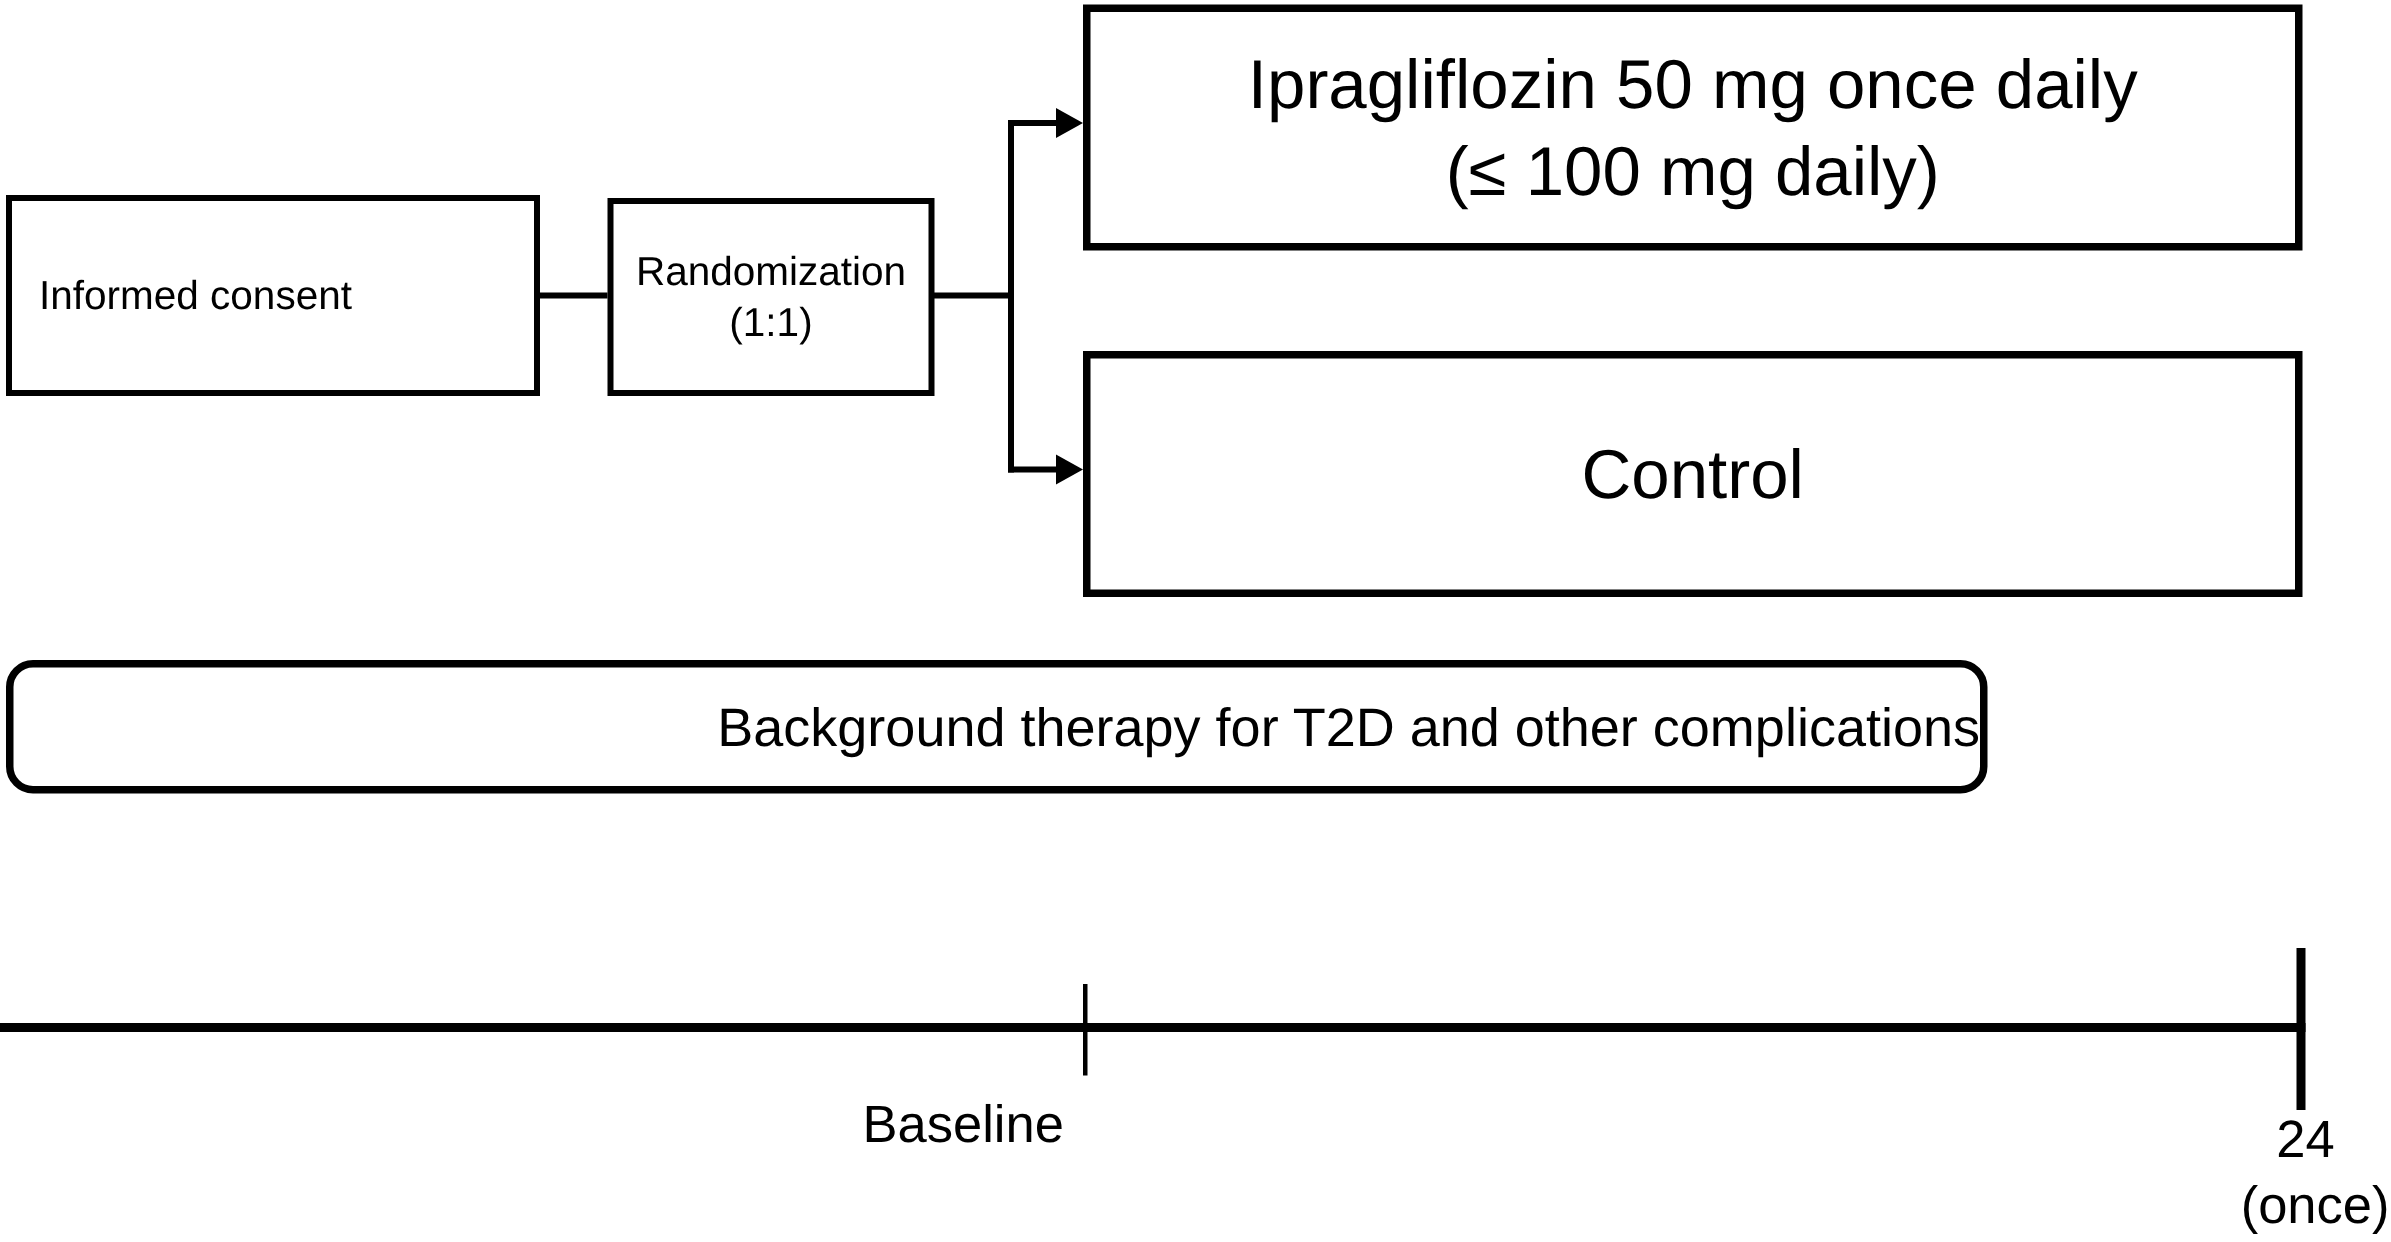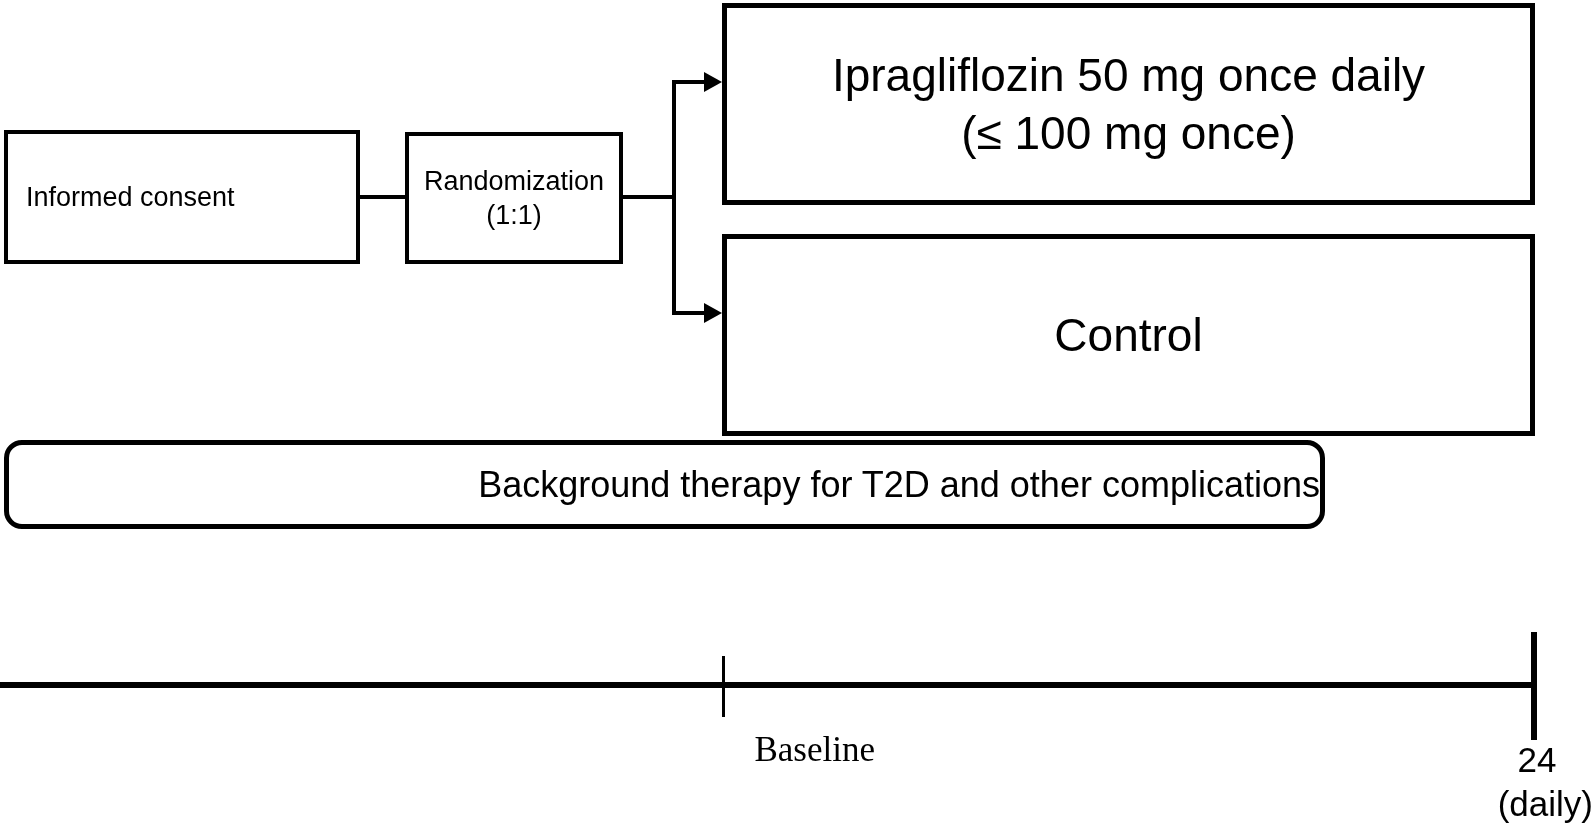--- a/index.html
+++ b/index.html
@@ -37,21 +37,21 @@
     font-size: 27px; line-height: 36px;
   }
   .randomization-box {
     left: 405px; top: 132px; width: 218px; height: 132px;
     text-align: center;
     font-size: 27px; line-height: 34px;
   }
 
   
   .arm-box {
-    left: 722px; width: 813px; height: 202px;
+    left: 722px; width: 813px; height: 164px;
     border-width: 5px;
     text-align: center;
     font-size: 46px; line-height: 58px;
   }
   .intervention-box { top: 3px; }
   .control-box { top: 234px; gap: 28px; }
 
   
   .background-box {
     left: 4px; top: 440px; width: 1321px; height: 89px;
@@ -85,21 +85,21 @@
   
   .timeline-axis { left: 0px; top: 682px; width: 1537px; height: 6px; }
   .baseline-tick { left: 722px;  top: 656px; width: 3px; height: 61px; }
   .end-tick      { left: 1531px; top: 632px; width: 6px; height: 108px; }
 
   .timeline-label {
     position: absolute;
     font-size: 35px;
     white-space: nowrap;
   }
-  .baseline-label { left: 575px; top: 730px; width: 300px; text-align: right; font-family: Liberation Serif, serif; }
+  .baseline-label { left: 575px; top: 730px; width: 300px; text-align: left; }
   .end-value-label { left: 1437px; top: 740px; width: 200px; text-align: center; }
   .unit-label      { left: 1393px; top: 784px; width: 200px; text-align: right; }
 </style>
 </head>
 <body>
 
 <div class="canvas">
 
   <div class="box eligibility-box">
     <span class="line">Informed consent</span>
@@ -113,32 +113,32 @@
   <div class="h-line conn-elig-rand"></div>
   <div class="h-line conn-rand-branch"></div>
   <div class="v-line branch-vertical"></div>
   <div class="h-line branch-top"></div>
   <div class="h-line branch-bottom"></div>
   <div class="arrowhead arrowhead-top"></div>
   <div class="arrowhead arrowhead-bottom"></div>
 
   <div class="box arm-box intervention-box">
     <span class="line">Ipragliflozin 50 mg once daily</span>
-    <span class="line">(≤ 100 mg once)</span>
+    <span class="line">(≤ 100 mg daily)</span>
   </div>
 
   <div class="box arm-box control-box">
     <span class="line">Control</span>
   </div>
 
   <div class="box background-box">
     <span class="line">Background therapy for T2D and other complications</span>
   </div>
 
   <div class="h-line timeline-axis"></div>
   <div class="tick baseline-tick"></div>
   <div class="tick end-tick"></div>
 
   <div class="timeline-label baseline-label">Baseline</div>
   <div class="timeline-label end-value-label">24</div>
-  <div class="timeline-label unit-label">(daily)</div>
+  <div class="timeline-label unit-label">(once)</div>
 
 </div>
 
 </body></html>

